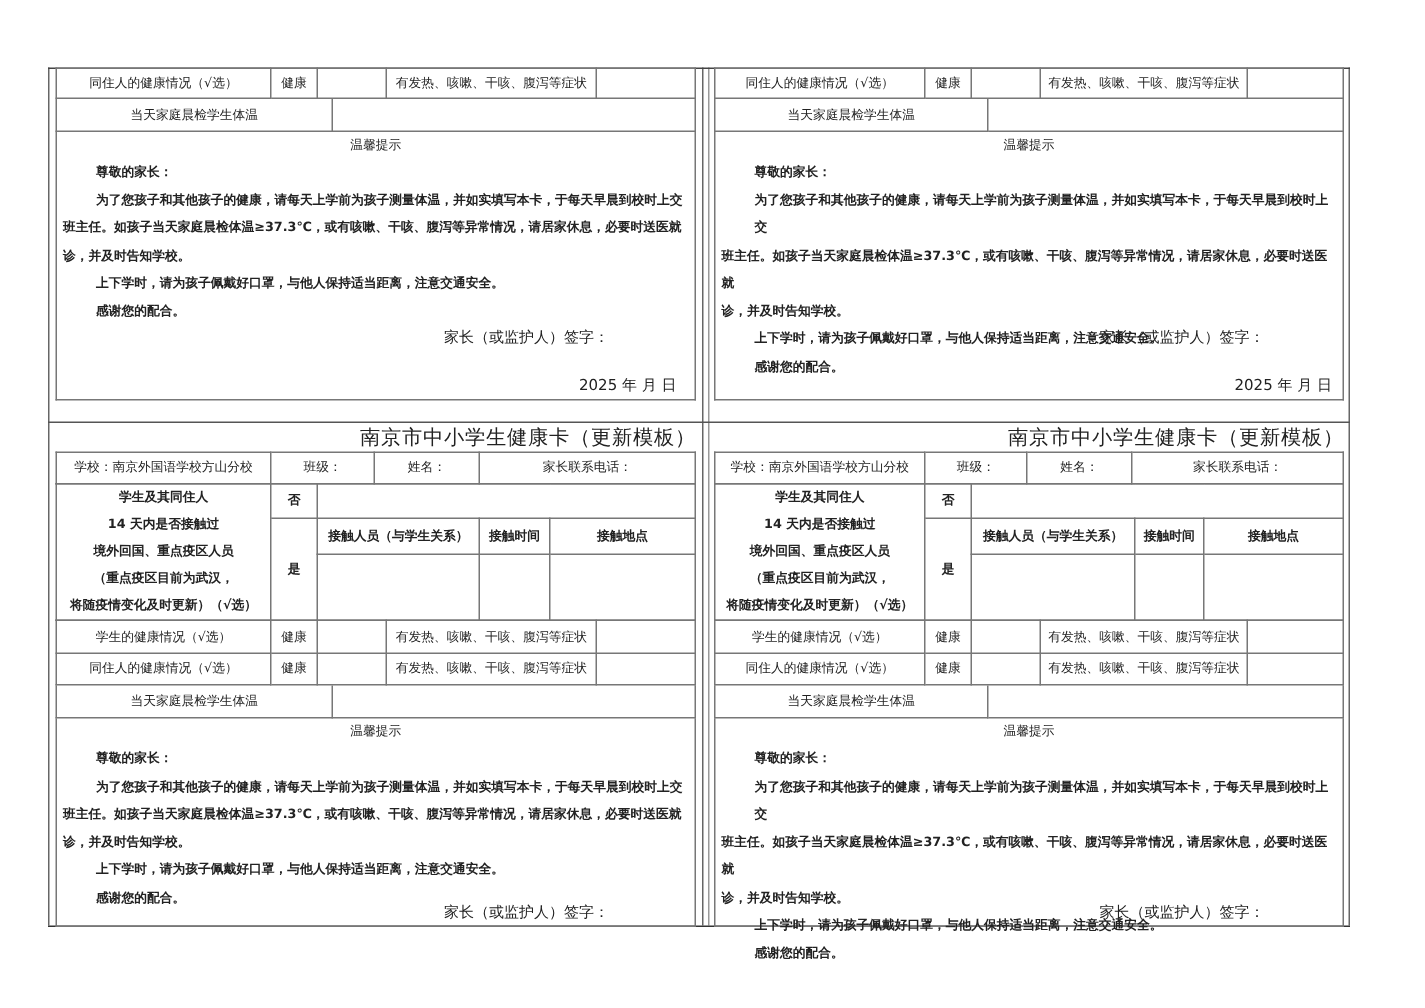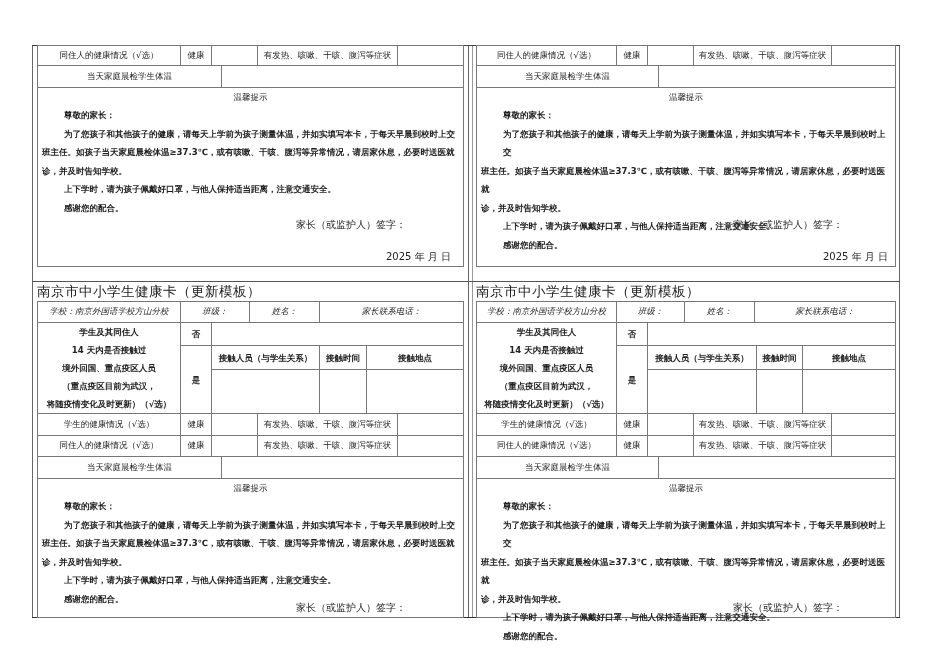--- a/index.html
+++ b/index.html
@@ -2,28 +2,28 @@
 <html><head>
 <meta charset="utf-8">
 <style>
   html,body{margin:0;padding:0;background:#fff;}
   body{width:950px;height:672px;position:relative;overflow:hidden;font-family:"DejaVu Sans","Liberation Sans",sans-serif;color:#222;}
   .vl{position:absolute;width:1px;background:#666;}
   .hl{position:absolute;height:1px;background:#555;}
   .card{position:absolute;}
   table.t{border-collapse:collapse;width:100%;table-layout:fixed;font-size:8.5px;}
   table.t td{border:1px solid #777;padding:0 3px;height:19px;text-align:center;vertical-align:middle;white-space:nowrap;overflow:hidden;}
-  td.l{text-align:center;font-style:italic;}
+  td.l{text-align:center;}
   .tip{border:1px solid #777;border-top:none;font-size:8.5px;position:relative;}
   .tip .ttl{text-align:center;height:18px;line-height:18px;}
   .tip p{margin:0;line-height:18.5px;}
   .tip .ind{padding-left:22px;}
   .tip .para{padding:0 4px;font-weight:bold;}
   .sign{position:absolute;font-size:10px;}
-  .title{position:absolute;font-size:13.5px;text-align:left;letter-spacing:0.5px;}
+  .title{position:absolute;font-size:13.5px;text-align:right;letter-spacing:0.5px;}
   .q td{line-height:18px;font-weight:bold;}
 </style>
 </head>
 <body>
 
 <div class="vl" style="left:32px;top:45px;height:572px;"></div>
 <div class="vl" style="left:899px;top:45px;height:572px;"></div>
 <div class="vl" style="left:468px;top:45px;height:572px;"></div>
 <div class="vl" style="left:472px;top:45px;height:572px;background:#999;"></div>
 <div class="hl" style="left:32px;top:45px;width:868px;background:#444;"></div>

